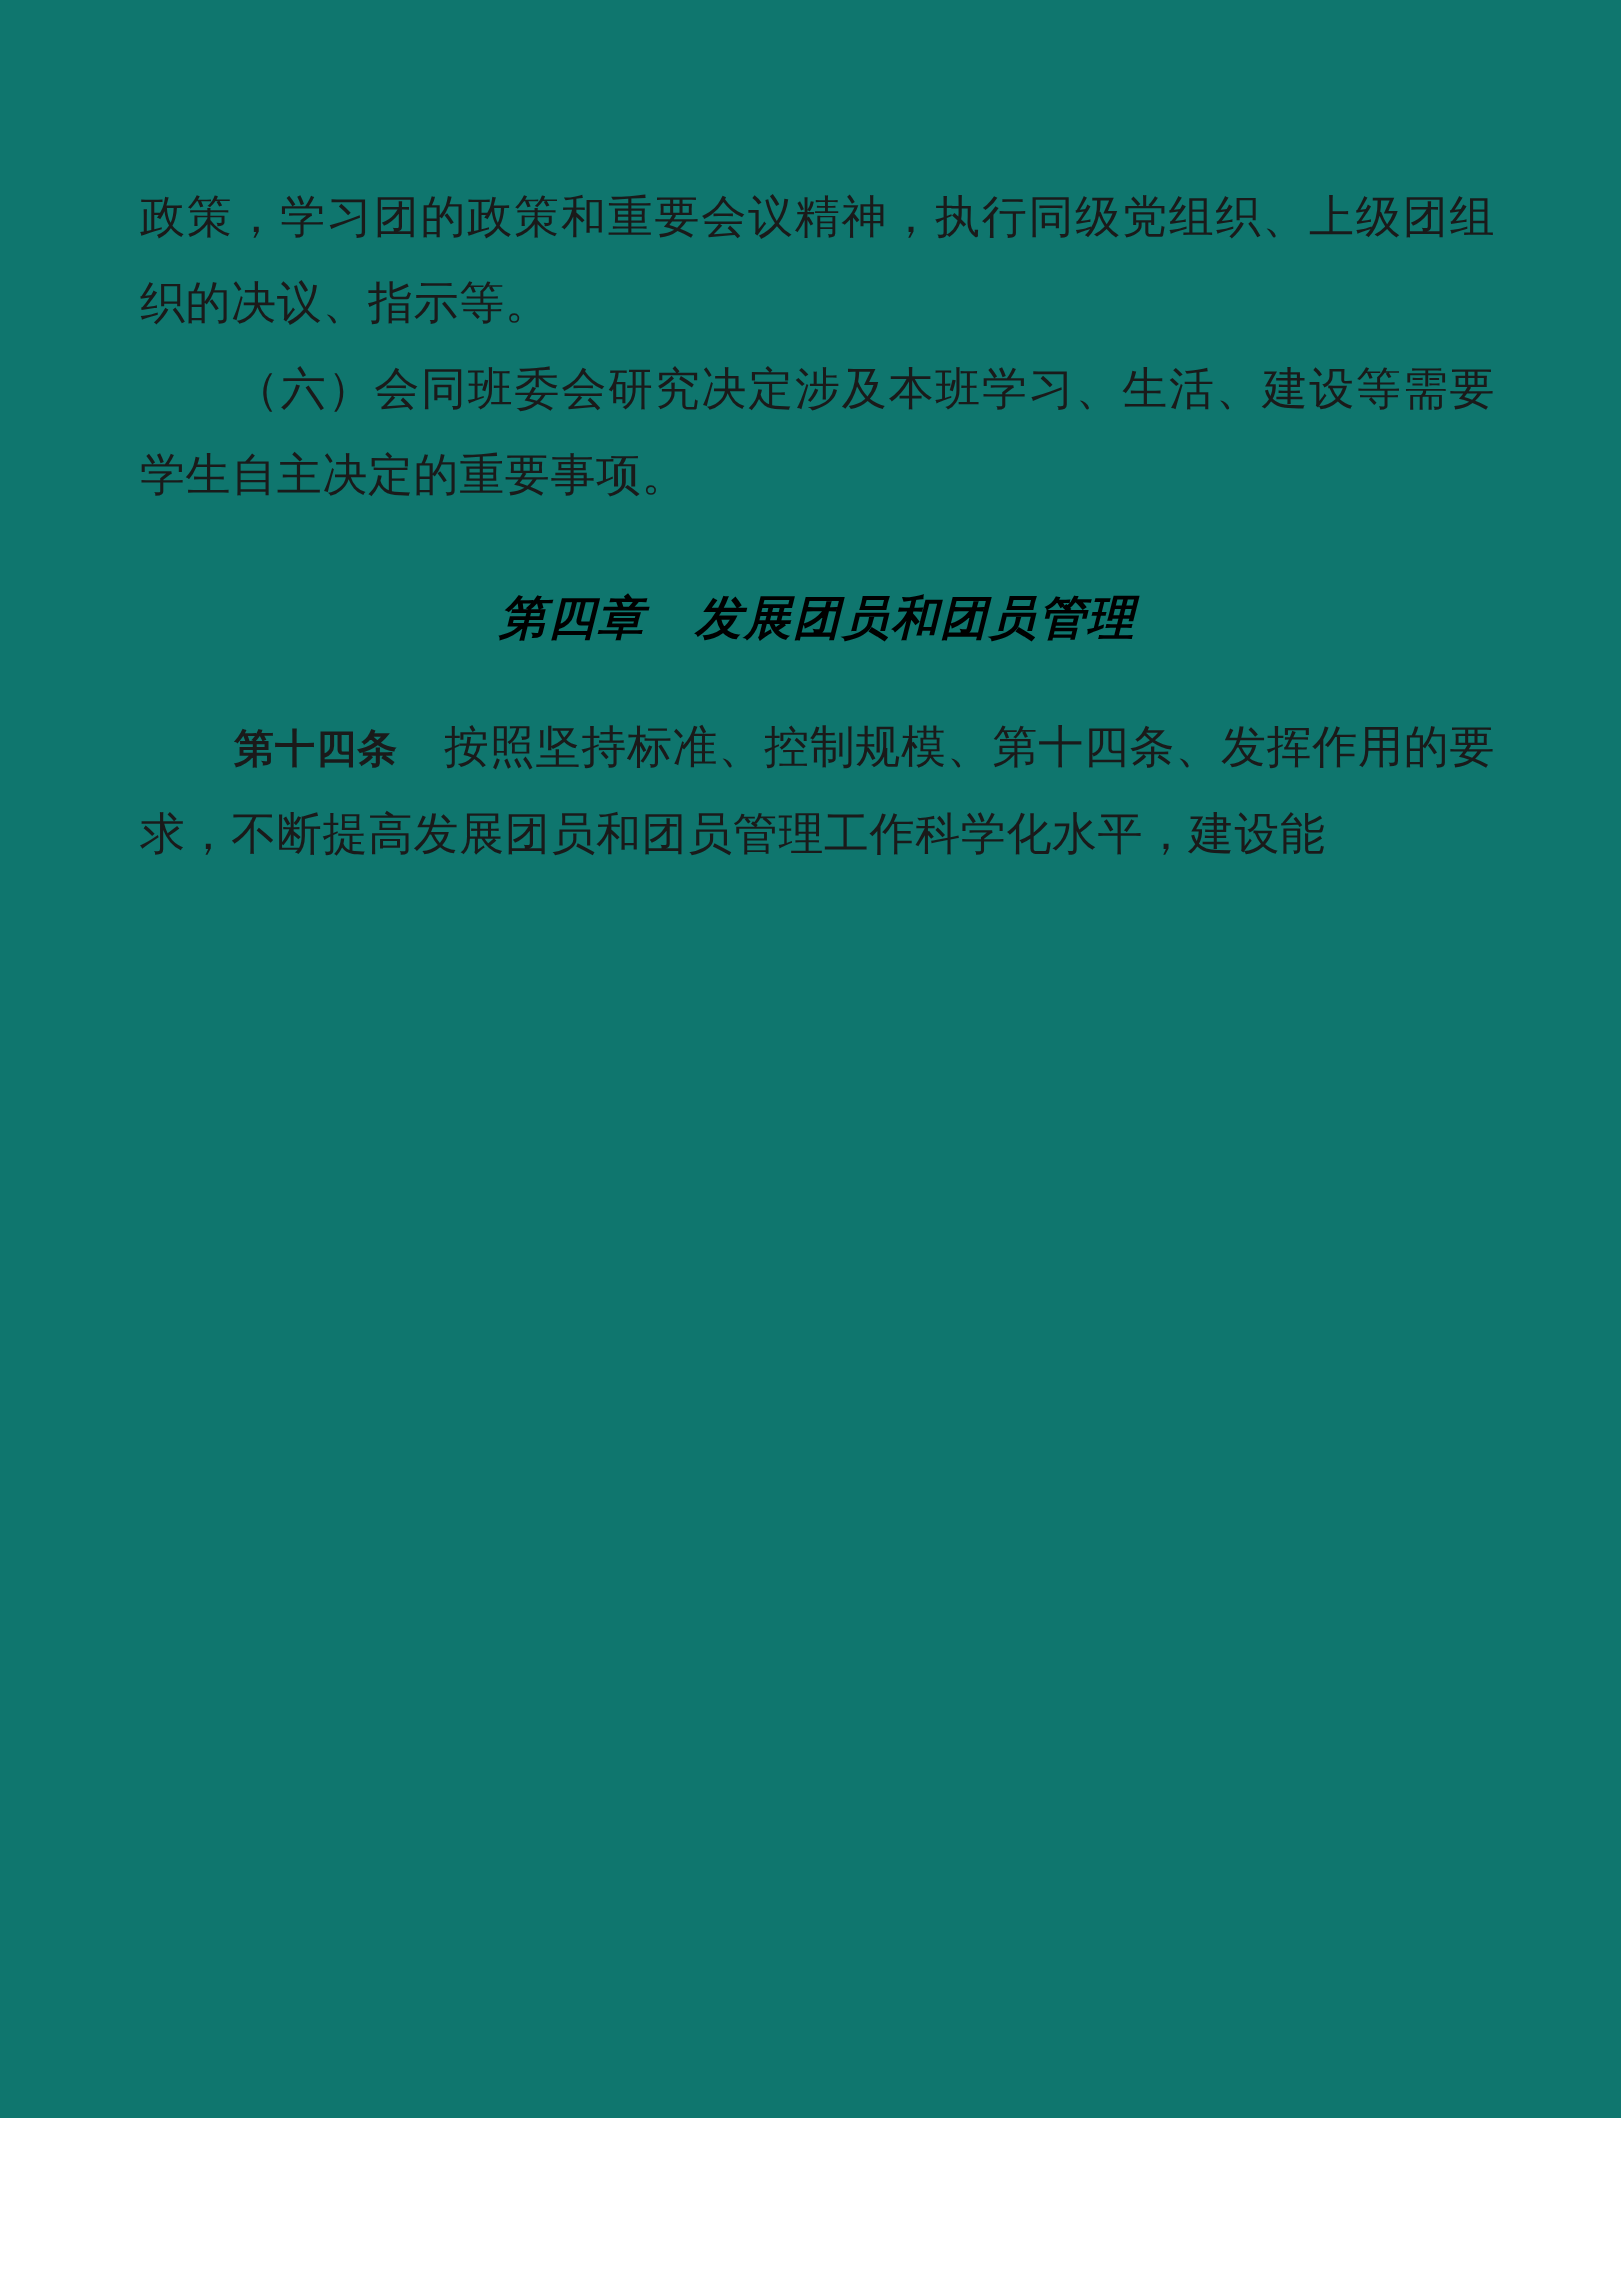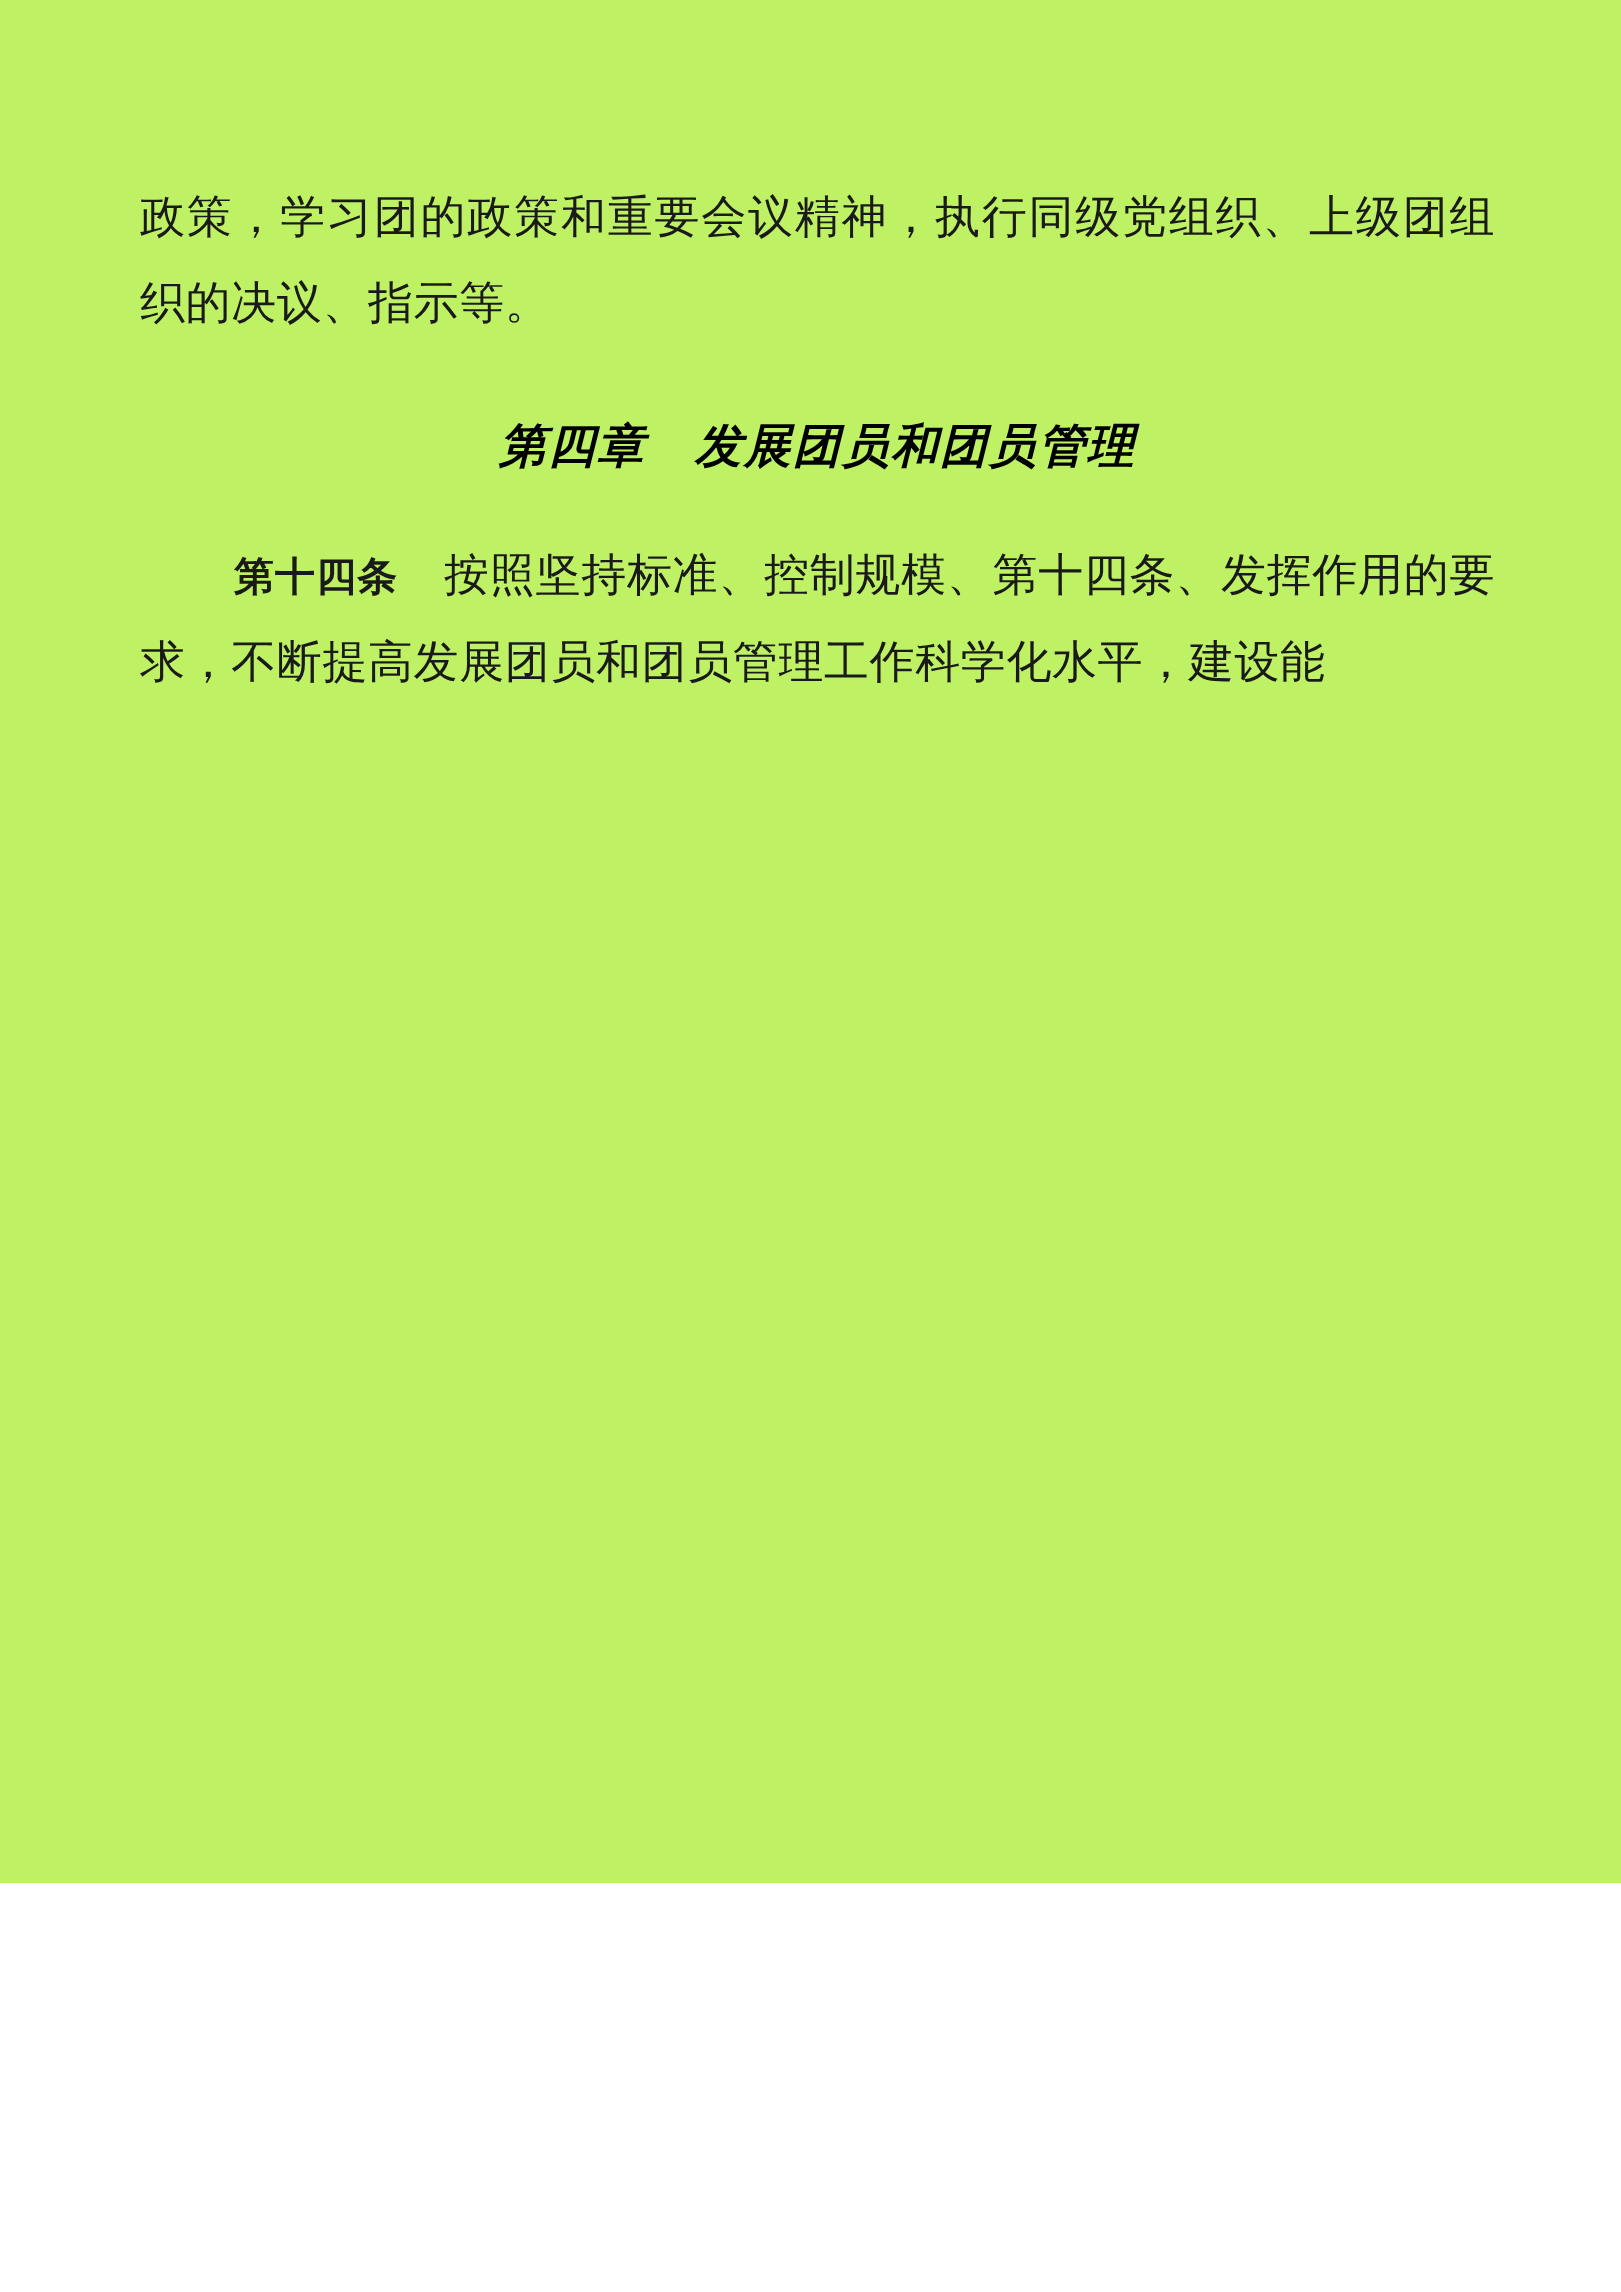--- a/index.html
+++ b/index.html
@@ -3,22 +3,22 @@
 <meta charset="utf-8">
 <style>
   html, body {
     margin: 0;
     padding: 0;
     background: #ffffff;
   }
   .page {
     position: relative;
     width: 1621px;
-    height: 1883px;
-    background: #bef264;
+    height: 2118px;
+    background: #0f766e;
     margin: 0 auto;
     overflow: hidden;
     box-sizing: border-box;
   }
   .content {
     position: absolute;
     left: 140px;
     top: 174px;
     width: 1355px;
   }
@@ -76,20 +76,21 @@
 <div class="page">
 
   <div class="content">
 
     <p class="para">政策，学习团的政策和重要会议精神，执行同级党组织、上级团组织的决议、指示等。</p>
 
 
 
 
 
+    <p class="para indent">（六）会同班委会研究决定涉及本班学习、生活、建设等需要学生自主决定的重要事项。</p>
 
     <div class="spacer-before-heading"></div>
 
     <h2 class="chapter-heading">第四章　发展团员和团员管理</h2>
 
     <div class="spacer-after-heading"></div>
 
     <p class="para indent"><span class="article-marker">第十四条</span><span>　</span><span>按照坚持标准、控制规模、第十四条、发挥作用的要求，不断提高发展团员和团员管理工作科学化水平，建设能</span></p>
 
   </div>

